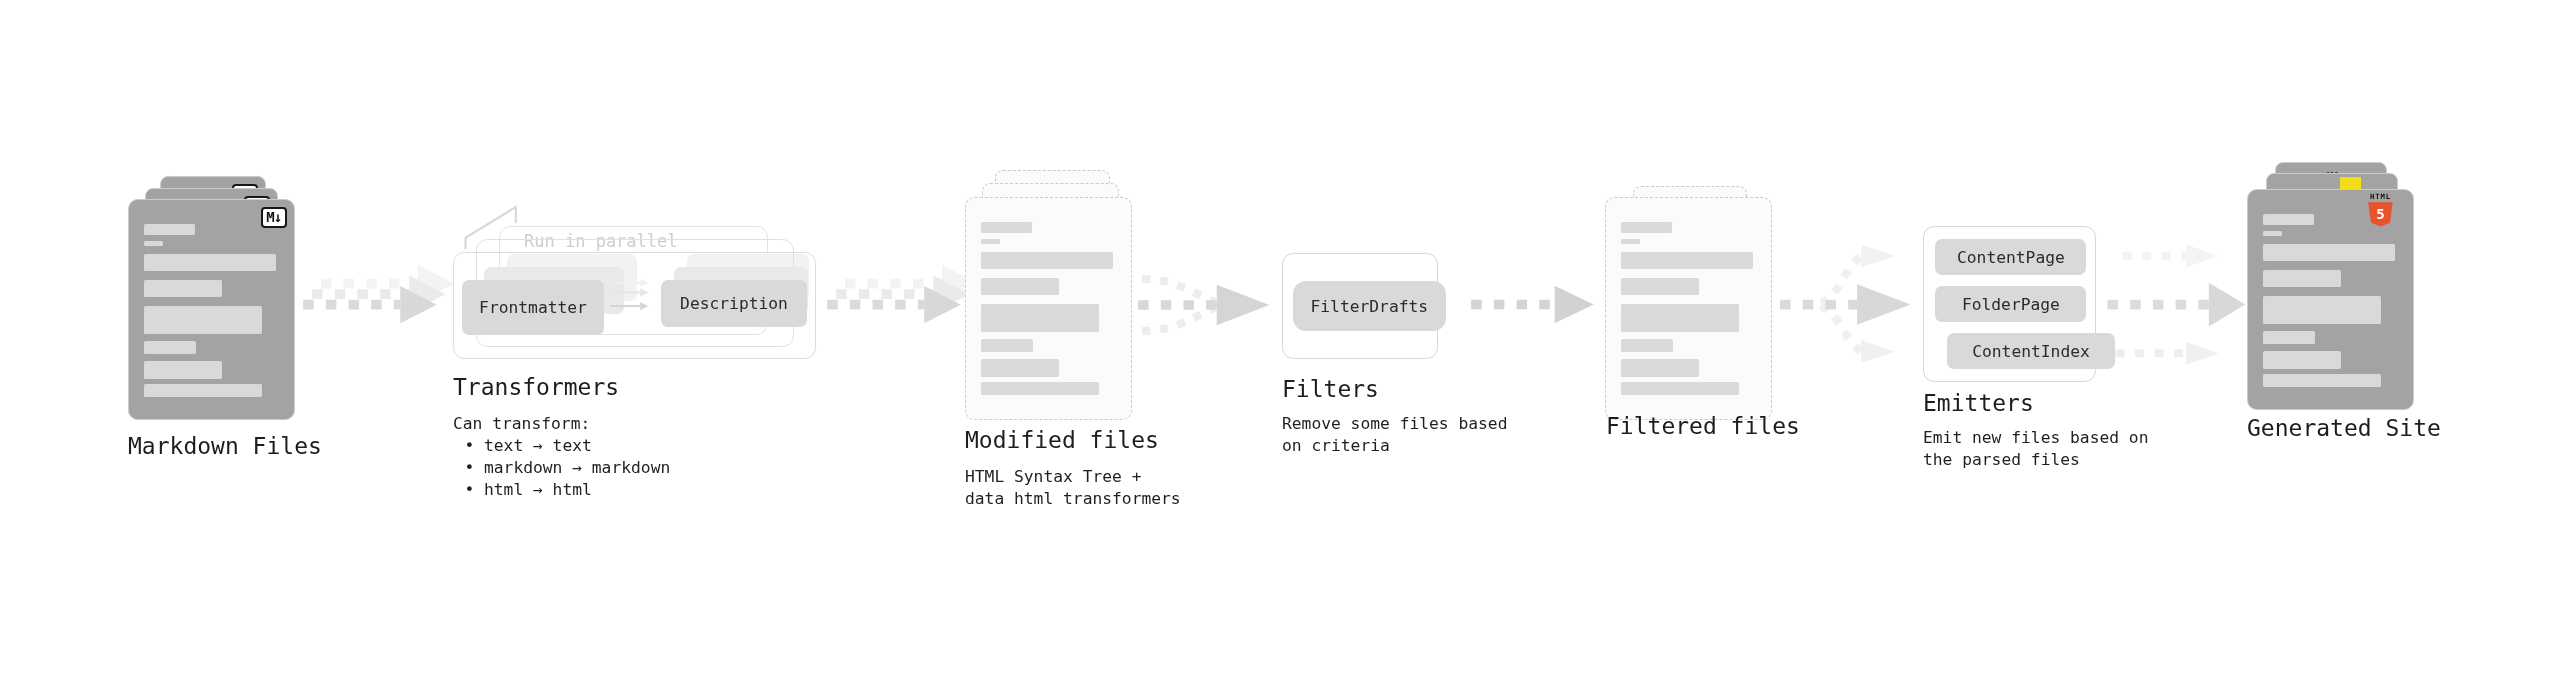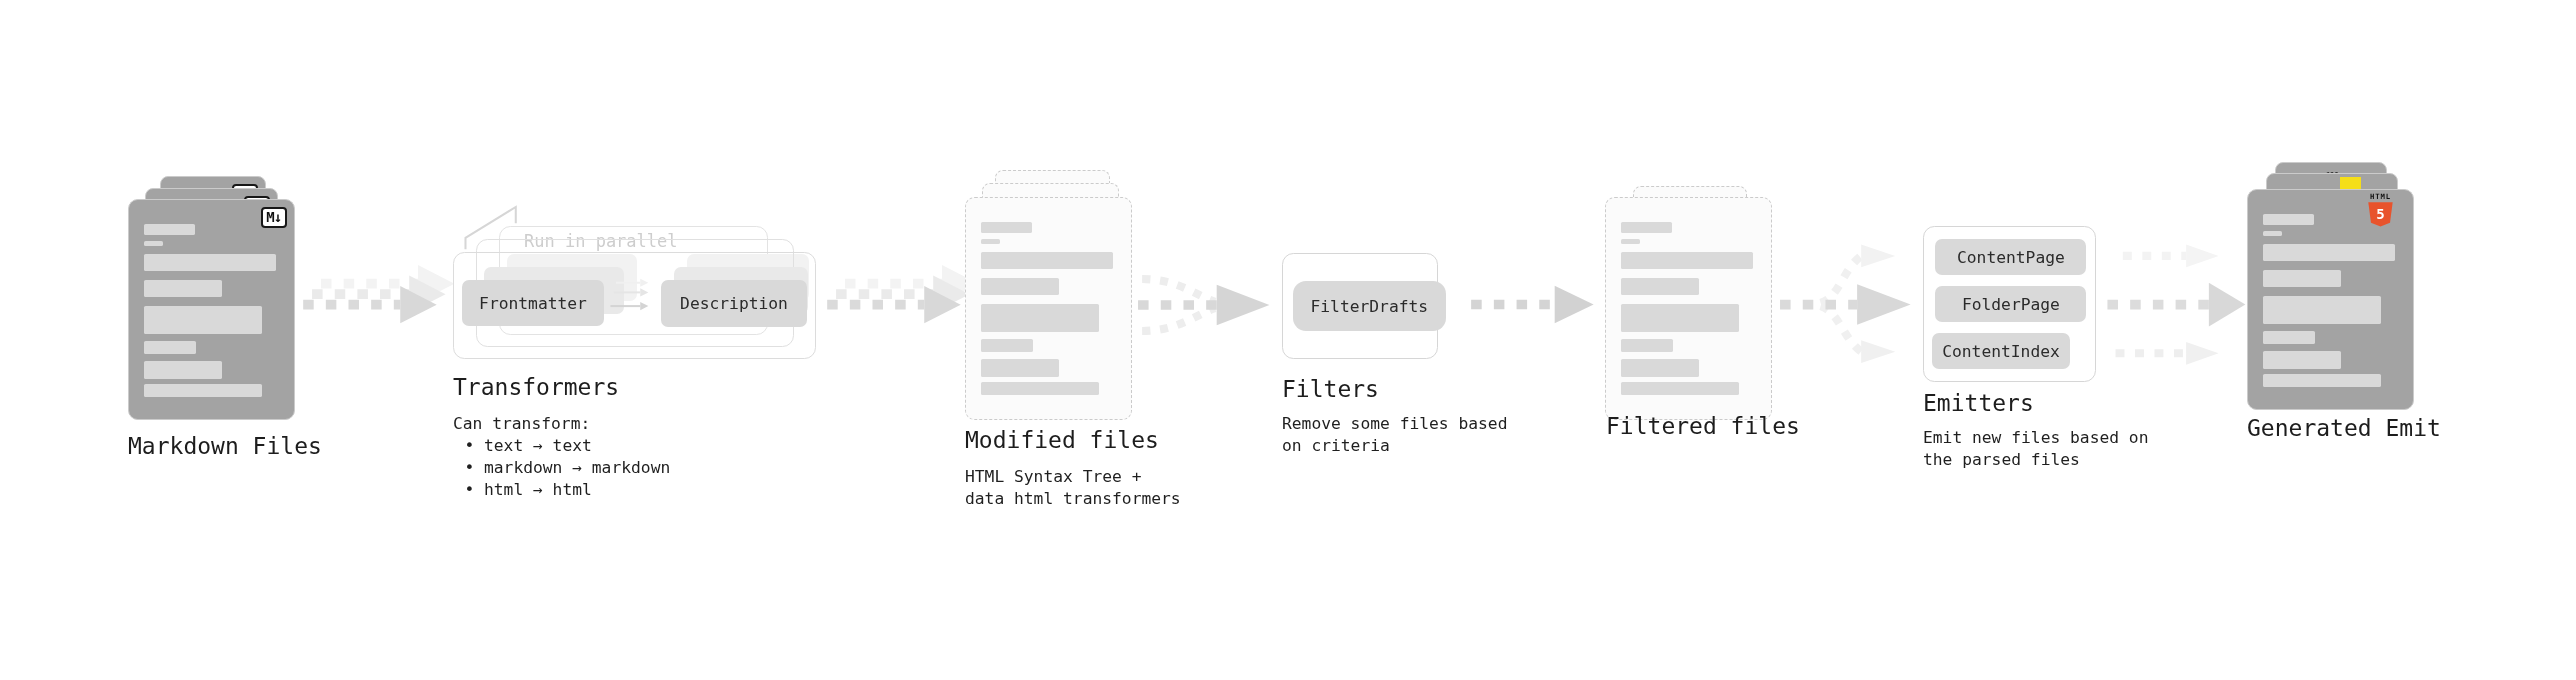--- a/index.html
+++ b/index.html
@@ -78,21 +78,21 @@
 
   <div class="layerbox" style="left:499px;top:226px;width:269px;height:109px;border-color:#e3e3e3"></div>
   <div class="pill ghost2" style="left:507px;top:254px;width:130px;height:47px"></div>
   <div class="pill ghost2" style="left:687px;top:254px;width:122px;height:47px"></div>
 
   <div class="layerbox" style="left:476px;top:239px;width:318px;height:108px;border-color:#e0e0e0"></div>
   <div class="pill ghost1" style="left:484px;top:267px;width:140px;height:47px"></div>
   <div class="pill ghost1" style="left:674px;top:267px;width:134px;height:47px"></div>
 
   <div class="layerbox" style="left:453px;top:252px;width:363px;height:107px;border-color:#dcdcdc"></div>
-  <div class="pill" style="left:462px;top:280px;width:142px;height:46px">Frontmatter</div>
+  <div class="pill" style="left:462px;top:280px;width:142px;height:55px">Frontmatter</div>
   <div class="pill" style="left:661px;top:280px;width:146px;height:47px">Description</div>
 
   <svg class="arrow-svg" style="left:608px;top:271px" width="50" height="46" viewBox="0 0 62 56">
     <line x1="10" y1="14" x2="40" y2="14" stroke="#f0f0f0" stroke-width="2.5"></line>
       <polygon points="40,9 50,14 40,19" fill="#f0f0f0"></polygon>
     <line x1="7" y1="26" x2="40" y2="26" stroke="#e5e5e5" stroke-width="2.5"></line>
       <polygon points="40,21 50,26 40,31" fill="#e5e5e5"></polygon>
     <line x1="3" y1="43" x2="40" y2="43" stroke="#d4d4d4" stroke-width="2.5"></line>
       <polygon points="40,38 50,43 40,48" fill="#d4d4d4"></polygon>
   </svg>
@@ -175,21 +175,21 @@
     <polygon points="105,13 147,27 105,41" fill="#f2f2f2"></polygon>
     <path d="M 55,89 C 78,96 82,128 105,145" stroke="#f0f0f0" stroke-width="10" stroke-dasharray="10 12" fill="none"></path>
     <polygon points="105,131 147,145 105,159" fill="#f0f0f0"></polygon>
     <line x1="5" y1="87" x2="100" y2="87" stroke="#dadada" stroke-width="12" stroke-dasharray="13 15"></line>
     <polygon points="100,62 166,87 100,112" fill="#d8d8d8"></polygon>
   </svg>
 
   <div class="panel" style="left:1923px;top:226px;width:173px;height:156px">
     <div class="pill" style="left:11.4px;top:12.2px;width:151px;height:36px">ContentPage</div>
     <div class="pill" style="left:11.4px;top:59px;width:151px;height:36px">FolderPage</div>
-    <div class="pill" style="left:8px;top:106px;width:138px;height:36px">ContentIndex</div>
+    <div class="pill" style="left:23px;top:106px;width:168px;height:36px">ContentIndex</div>
   </div>
   <div class="title" style="left:1923px;top:389px">Emitters</div>
   <div class="caption" style="left:1923px;top:427px">
     <div>Emit new files based on</div>
     <div>the parsed files</div>
   </div>
 
   <svg class="arrow-svg" style="left:2105px;top:234px" width="142" height="142" viewBox="0 0 175 175">
     <line x1="22" y1="27" x2="100" y2="27" stroke="#f3f3f3" stroke-width="10" stroke-dasharray="11 13"></line>
     <polygon points="100,13 140,27 100,41" fill="#f4f4f4"></polygon>
@@ -217,16 +217,16 @@
     </div>
   <div class="bar" style="left: 15.4px; top: 23.6px; width: 51px; height: 11.4px;"></div>
       <div class="bar" style="left: 15.4px; top: 41px; width: 18.7px; height: 4.9px;"></div>
       <div class="bar" style="left: 15.4px; top: 54px; width: 132px; height: 17px;"></div>
       <div class="bar" style="left: 15.4px; top: 80px; width: 78px; height: 17px;"></div>
       <div class="bar" style="left: 15.4px; top: 106px; width: 118px; height: 28px;"></div>
       <div class="bar" style="left: 15.4px; top: 141px; width: 52px; height: 13px;"></div>
       <div class="bar" style="left: 15.4px; top: 161px; width: 78px; height: 18px;"></div>
       <div class="bar" style="left: 15.4px; top: 184px; width: 118px; height: 13px;"></div>
     </div>
-  <div class="title" style="left:2247px;top:414px">Generated Emit</div>
+  <div class="title" style="left:2247px;top:414px">Generated Site</div>
 
 </div>
 
 
 </body></html>

